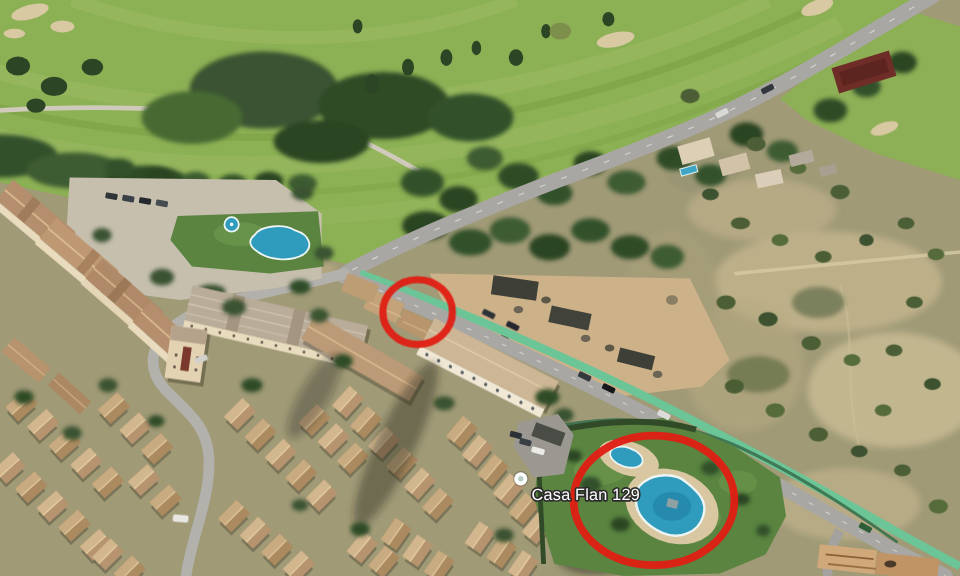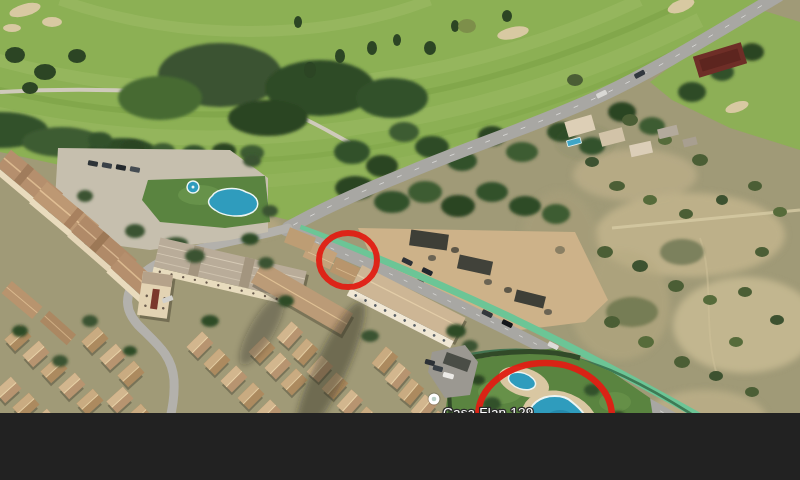--- a/index.html
+++ b/index.html
@@ -1,16 +1,16 @@
 <!DOCTYPE html>
 <html><head>
 <meta charset="utf-8">
 <style>
   html,body{margin:0;padding:0;background:#222;}
-  #stage{width:800px;height:413px;overflow:hidden;position:relative;}
+  #stage{width:800px;height:480px;overflow:hidden;position:relative;}
   svg{display:block;font-family:"Liberation Sans",sans-serif;}
   text{user-select:none;}
 </style>
 </head>
 <body>
 
 <div id="stage">
 <svg width="800" height="480" viewBox="0 0 800 480">
   <defs>
     <filter id="soft" x="-40%" y="-40%" width="180%" height="180%">

